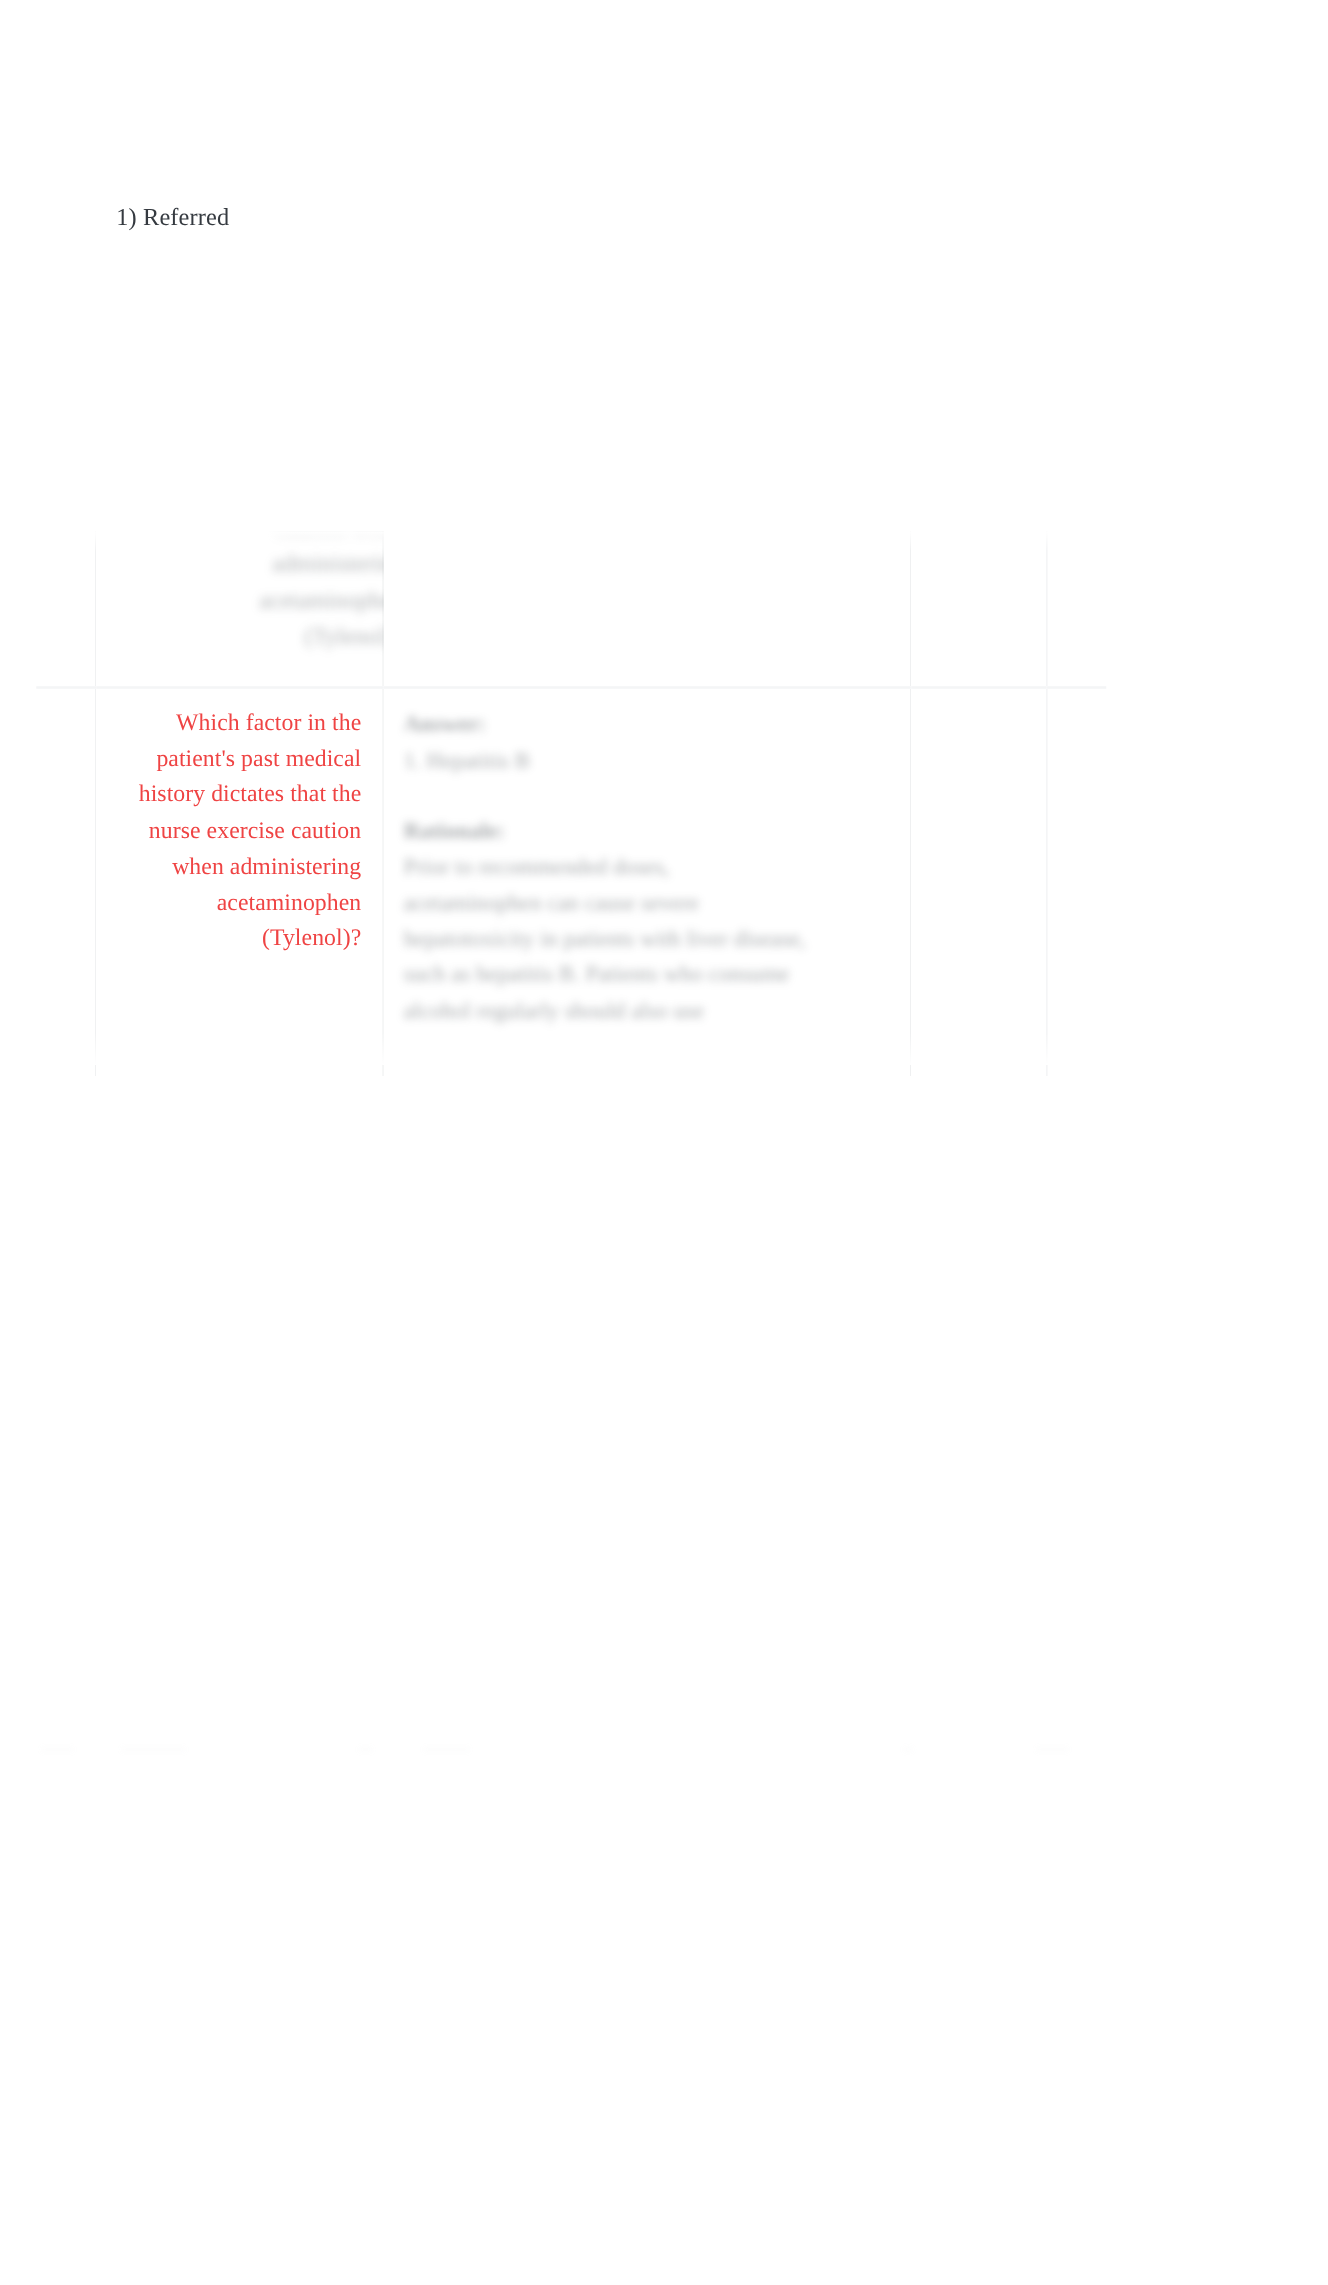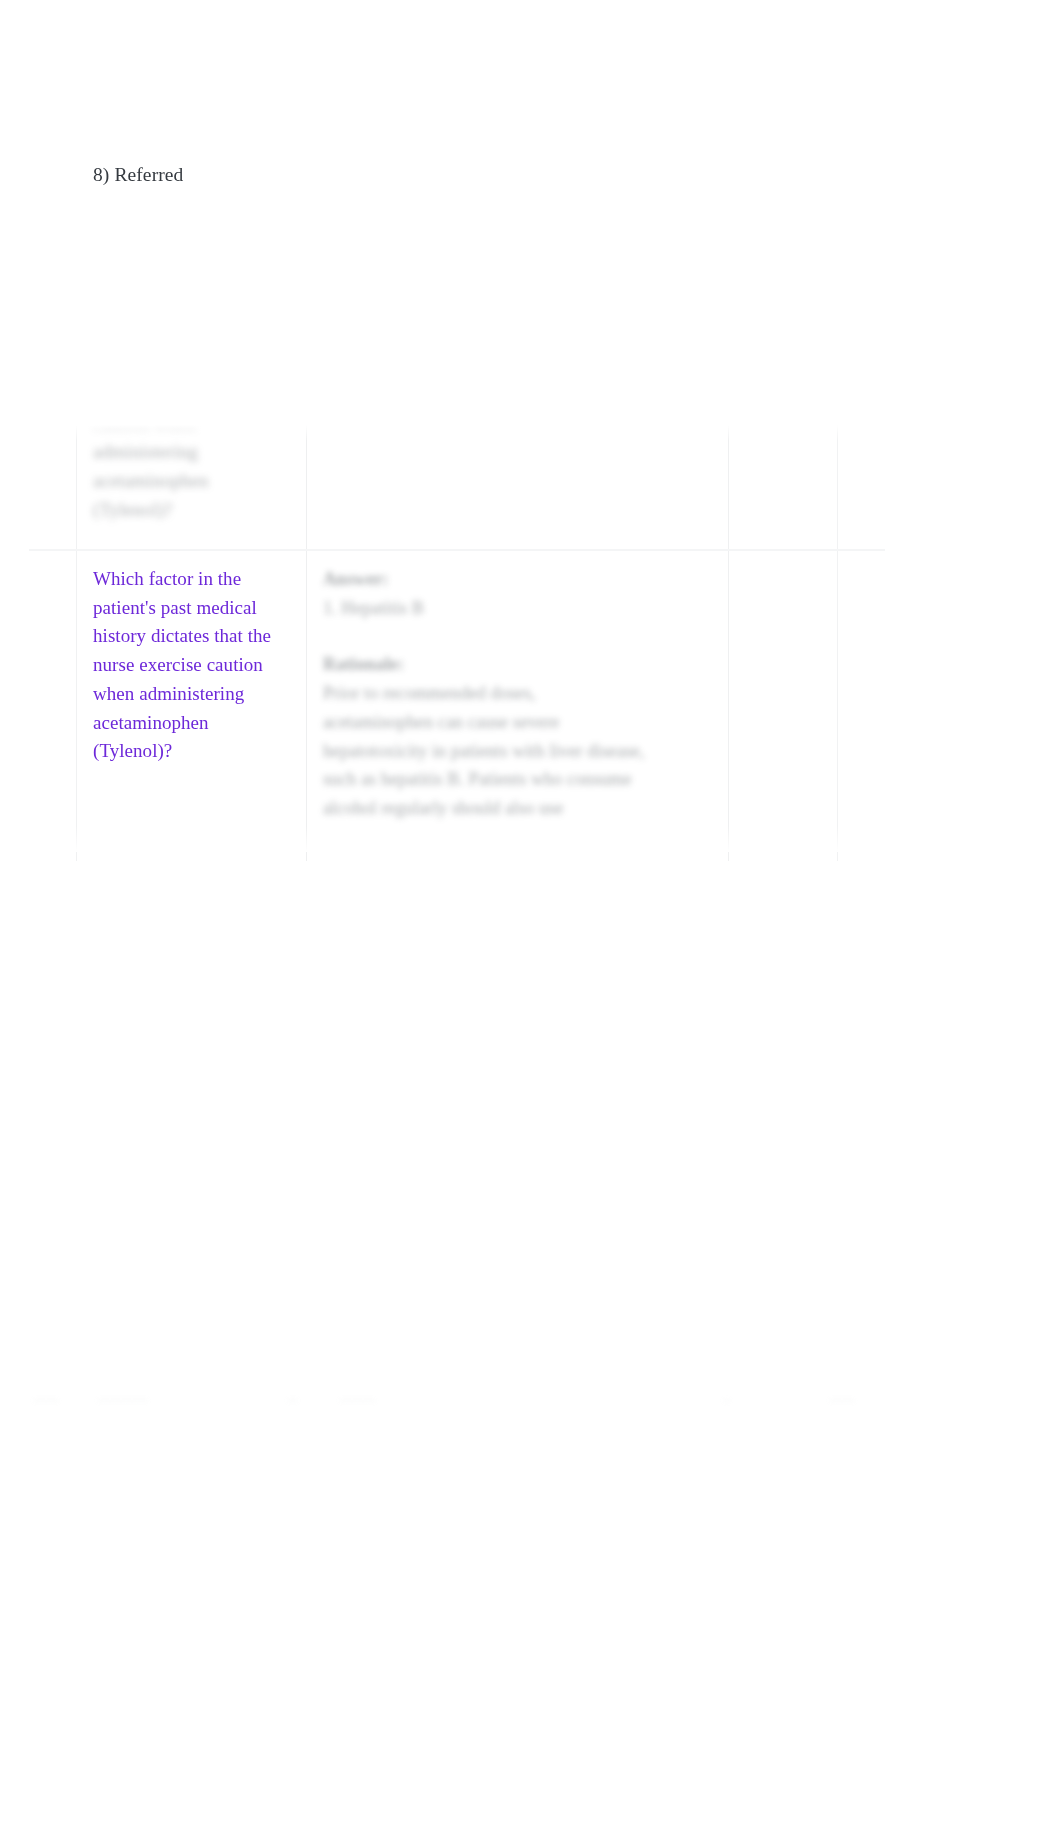--- a/index.html
+++ b/index.html
@@ -81,22 +81,23 @@
     height: 288px;
   }
 
   .cell-pad {
     padding: 14px 18px 14px 16px;
   }
 
   .qtext {
     font-size: 19px;
     line-height: 28.7px;
-    color: #6d28d9;
+    color: #ef4444;
     letter-spacing: 0.05px;
+    text-align: right;
   }
 
   
   .redacted {
     filter: blur(3.4px);
     color: #6f7478;
     opacity: .62;
     user-select: none;
   }
   .redacted.strong { filter: blur(3.8px); opacity: .55; }
@@ -173,21 +174,21 @@
   .f3 { left: 258px; }
   .f4 { left: 310px; }
   .f5 { left: 694px; }
   .f6 { left: 800px; }
 </style>
 </head>
 <body>
 
 <div class="page">
 
-  <div class="heading-line">8) Referred</div>
+  <div class="heading-line">1) Referred</div>
 
   <div class="table-wrap">
     <table class="qtable">
       <colgroup>
         <col class="col-gutter">
         <col class="col-question">
         <col class="col-answer">
         <col class="col-mid">
         <col class="col-right">
       </colgroup>

